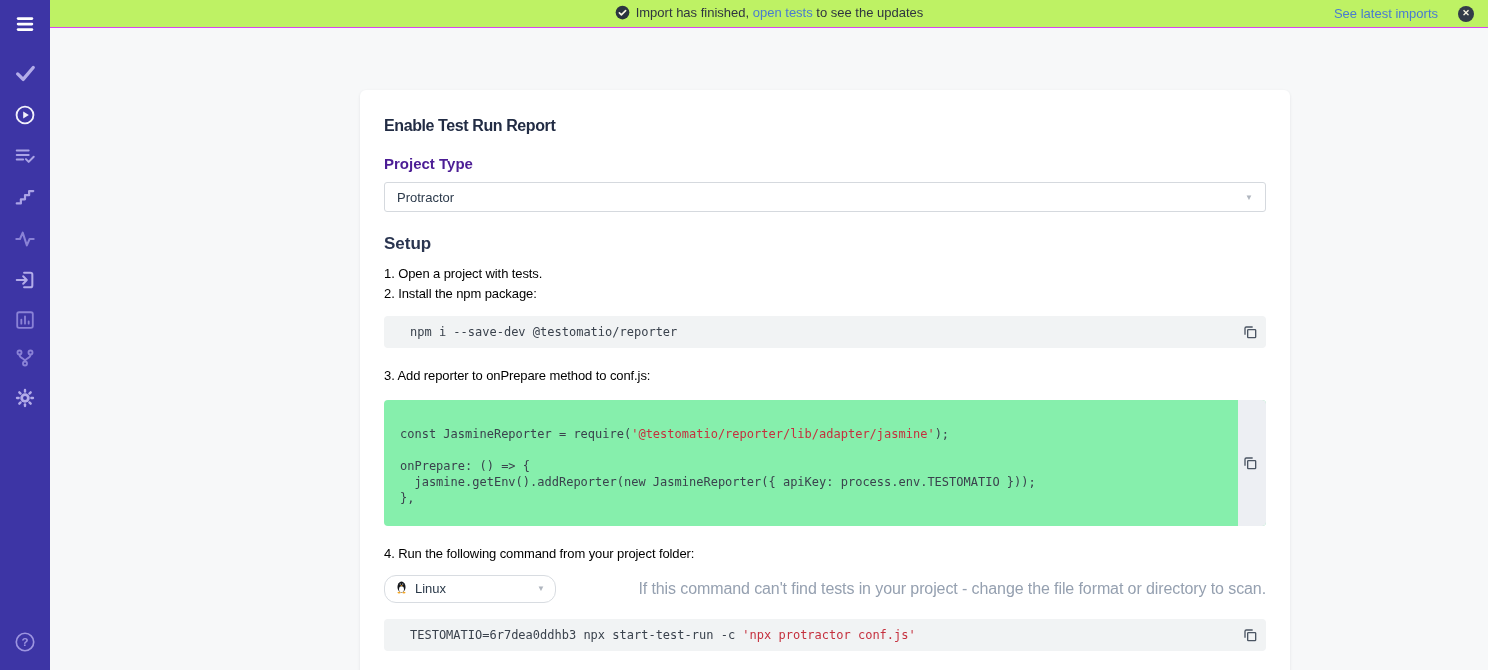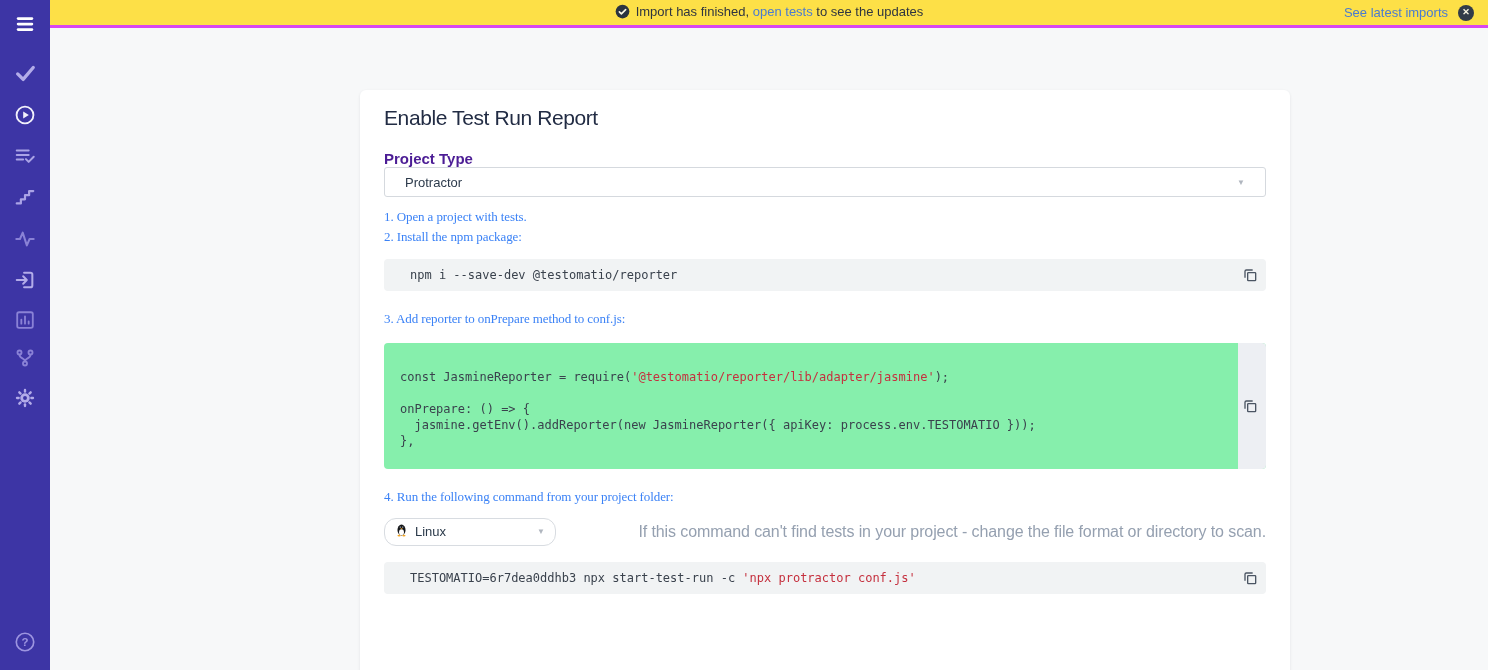--- a/index.html
+++ b/index.html
@@ -14,55 +14,55 @@
   .sidebar {
     position:absolute; left:0; top:0; width:50px; height:670px;
     background:#3d35a5; z-index:30;
   }
   .side-icon { position:absolute; left:13px; width:24px; height:24px; display:flex; align-items:center; justify-content:center; cursor:pointer; }
   .side-icon svg { width:22px; height:22px; }
 
   
   .banner {
     position:absolute; left:50px; top:0; right:0; height:28px;
-    background:#fde047; border-bottom:3px solid #d946ef;
+    background:#bef264; border-bottom:1px solid #d946ef;
     display:flex; align-items:center; font-size:13px; color:#2f3540;
     z-index:20;
   }
   .banner-center { position:absolute; left:0; right:0; text-align:center; }
   .banner-check { display:inline-block; vertical-align:-3px; margin-right:6px; }
   .banner a, .link-blue { color:#4a7bd0; text-decoration:none; cursor:pointer; }
-  .banner-right { position:absolute; right:14px; display:flex; align-items:center; gap:10px; }
+  .banner-right { position:absolute; right:14px; display:flex; align-items:center; gap:20px; }
   .close-btn {
     width:16px; height:16px; border-radius:50%; background:#333c49; color:#fbf7e3;
     display:flex; align-items:center; justify-content:center;
     font-size:9px; font-weight:bold; cursor:pointer; line-height:1;
   }
 
   
   .content { position:absolute; left:50px; top:28px; right:0; bottom:0; background:#f7f8f9; }
   .card {
     position:absolute; left:310px; top:62px; width:930px; height:640px;
     background:#ffffff; border-radius:6px 6px 0 0;
     box-shadow:0 1px 3px rgba(35,45,65,0.10);
     padding:16px 24px 0 24px;
   }
 
-  h1.page-title { font-size:21px; letter-spacing:-0.4px; font-weight:normal; color:#222c44; margin-top:0; }
+  h1.page-title { font-size:16px; letter-spacing:-0.4px; font-weight:bold; color:#222c44; margin-top:11px; }
   .field-label { font-size:15px; font-weight:bold; color:#4c1d95; margin-top:20px; }
   .section-title { font-size:17px; font-weight:bold; color:#2a3550; margin-top:22px; }
 
   .select-box {
-    height:30px; border:1px solid #d5d9de; border-radius:3px;
-    background:#fff; display:flex; align-items:center; padding:0 20px;
+    margin-top:10px; height:30px; border:1px solid #d5d9de; border-radius:3px;
+    background:#fff; display:flex; align-items:center; padding:0 12px;
     font-size:13px; color:#2c3a4b; cursor:pointer; position:relative;
   }
   .select-arrow { margin-left:auto; font-size:8px; color:#b0b6bf; }
 
-  .step { font-size:13px; color:#3b82f6; line-height:1.55; letter-spacing:-0.1px;font-family:Liberation Serif, serif; }
+  .step { font-size:13px; color:#000000; line-height:1.55; letter-spacing:-0.1px; }
   .mt10{margin-top:10px;} .mt18{margin-top:18px;}
 
   .code-block {
     position:relative; background:#f1f3f4; border-radius:4px;
     font-family:"DejaVu Sans Mono", monospace; font-size:12px; color:#3a424d;
   }
   .code-small { margin-top:12px; height:32px; display:flex; align-items:center; padding:0 44px 0 26px; white-space:pre; }
   .code-big { margin-top:14px; height:126px; padding:26px 48px 16px 16px; background:#86efac; }
   .code-big .code-line { white-space:pre; line-height:16px; min-height:16px; }
   .code-gutter {
@@ -194,20 +194,21 @@
 
     <h1 class="page-title">Enable Test Run Report</h1>
 
     <div class="field-label">Project Type</div>
 
     <div class="select-box">
       <span>Protractor</span>
       <span class="select-arrow">▼</span>
     </div>
 
+    <div class="section-title">Setup</div>
 
     <div class="step mt10">1. Open a project with tests.</div>
     <div class="step">2. Install the npm package:</div>
 
     <div class="code-block code-small">
       <span>npm i --save-dev @testomatio/reporter</span>
       <div class="copy-btn">
         <svg viewBox="0 0 24 24" fill="none" stroke="currentColor" stroke-width="2">
             <rect x="8.5" y="8.5" width="12" height="12" rx="1"></rect>
             <path d="M16 4.5H6.5a2 2 0 0 0-2 2V16"></path>

